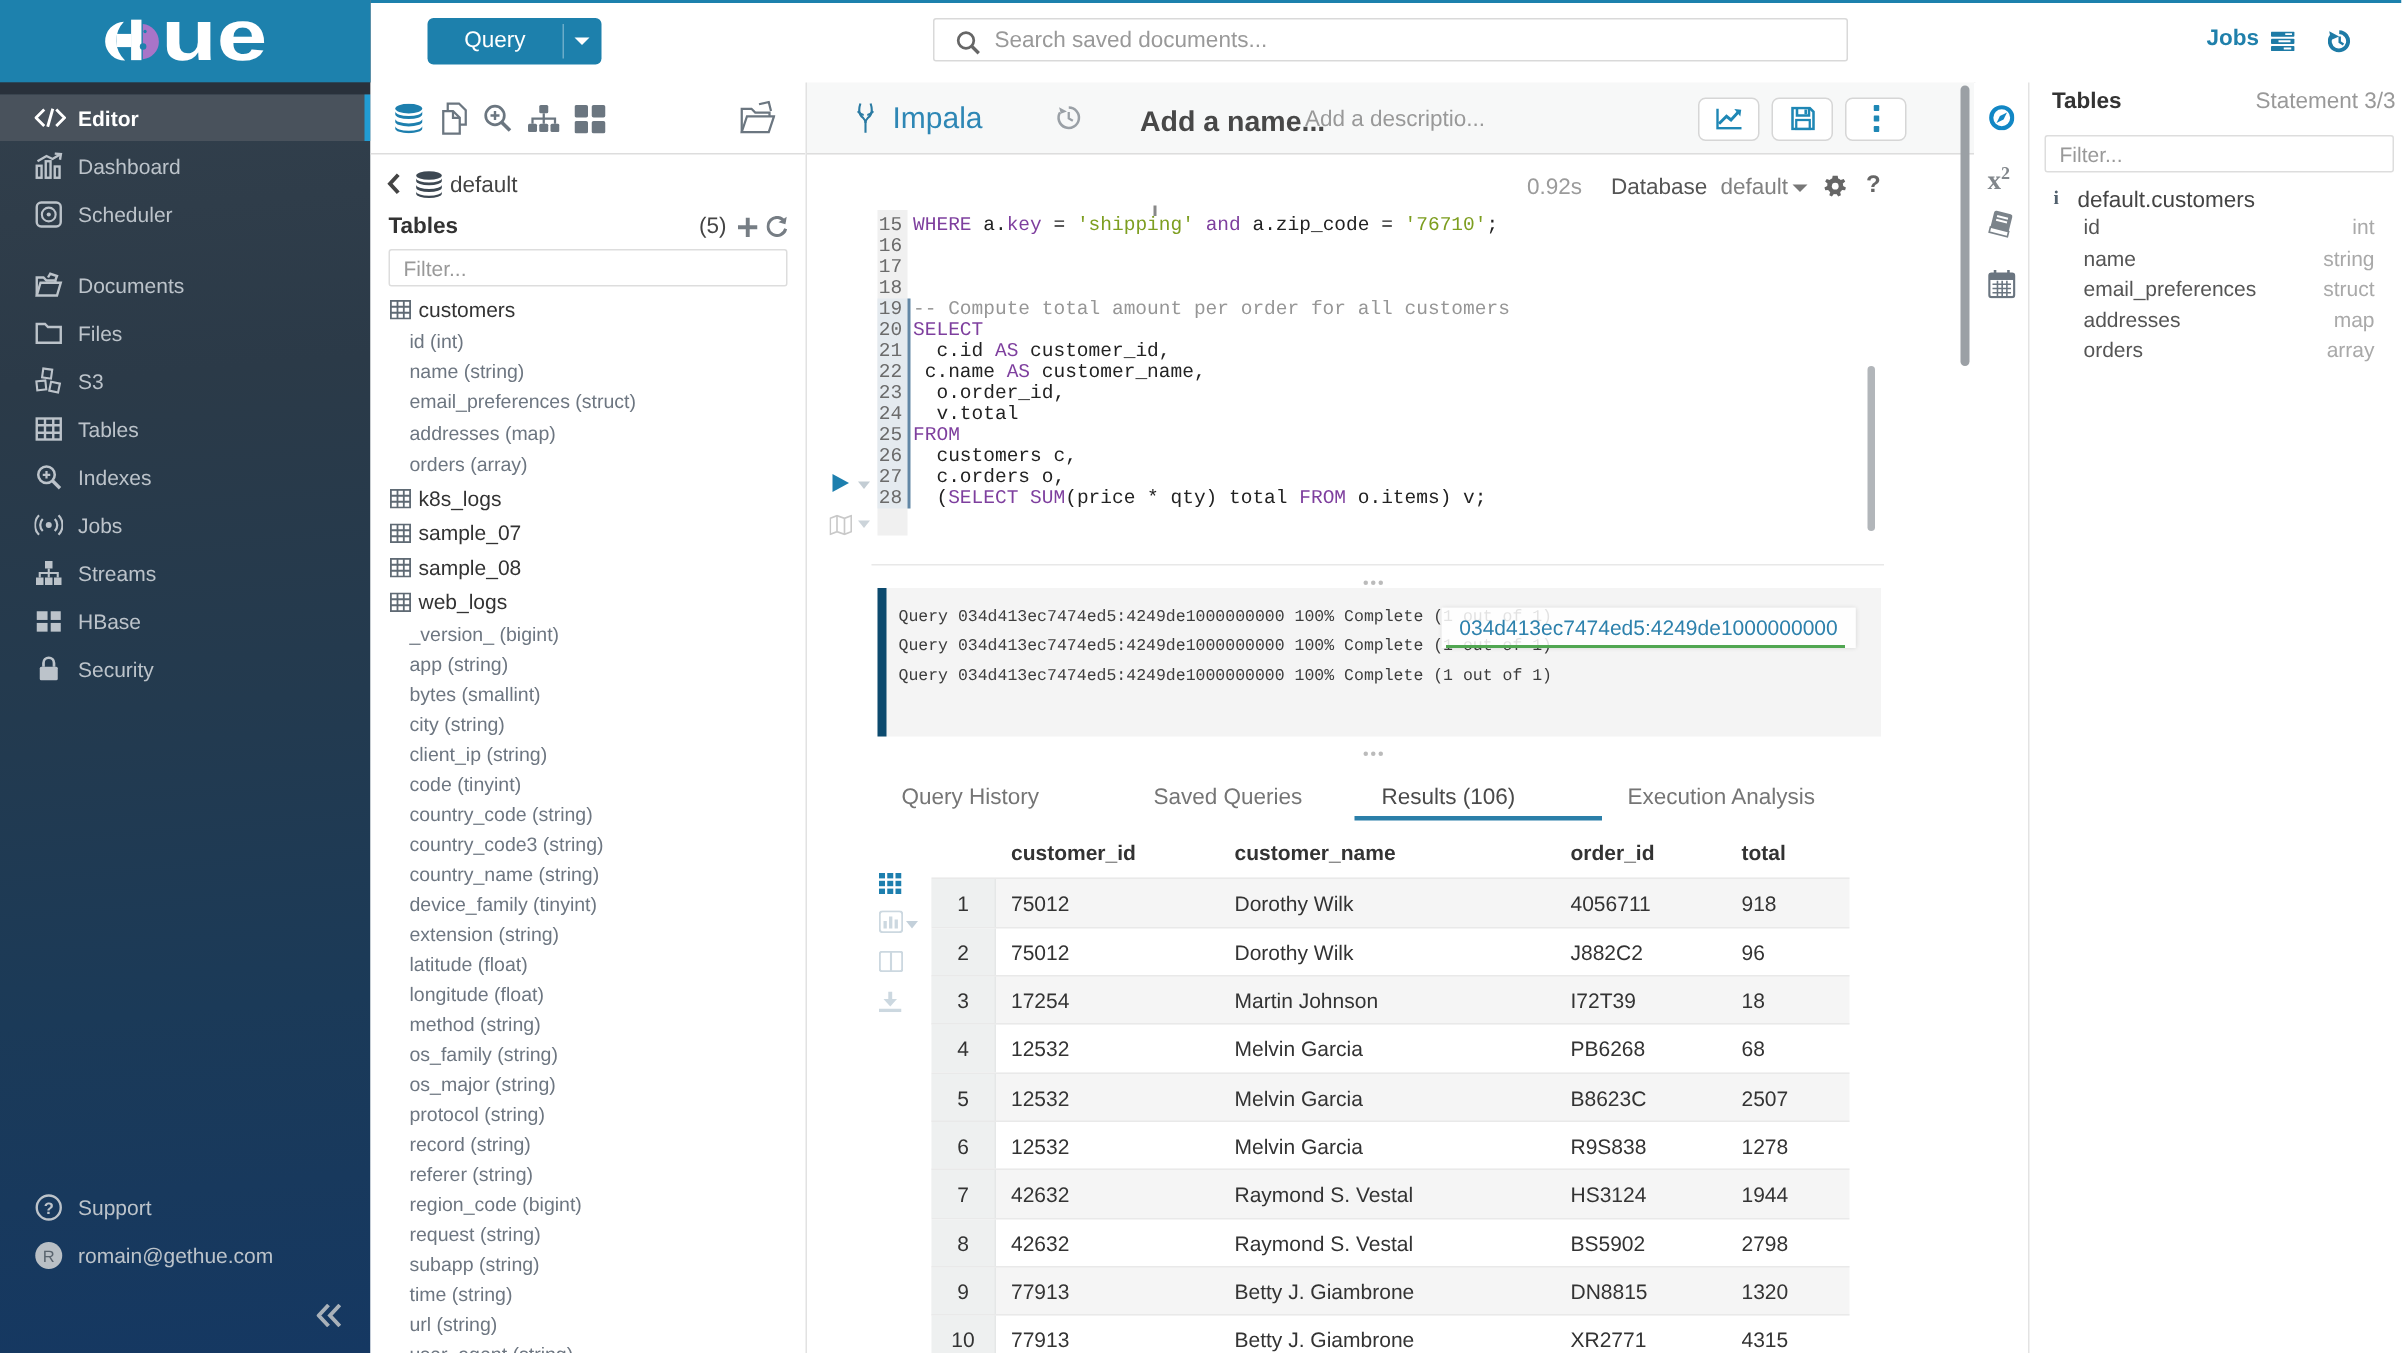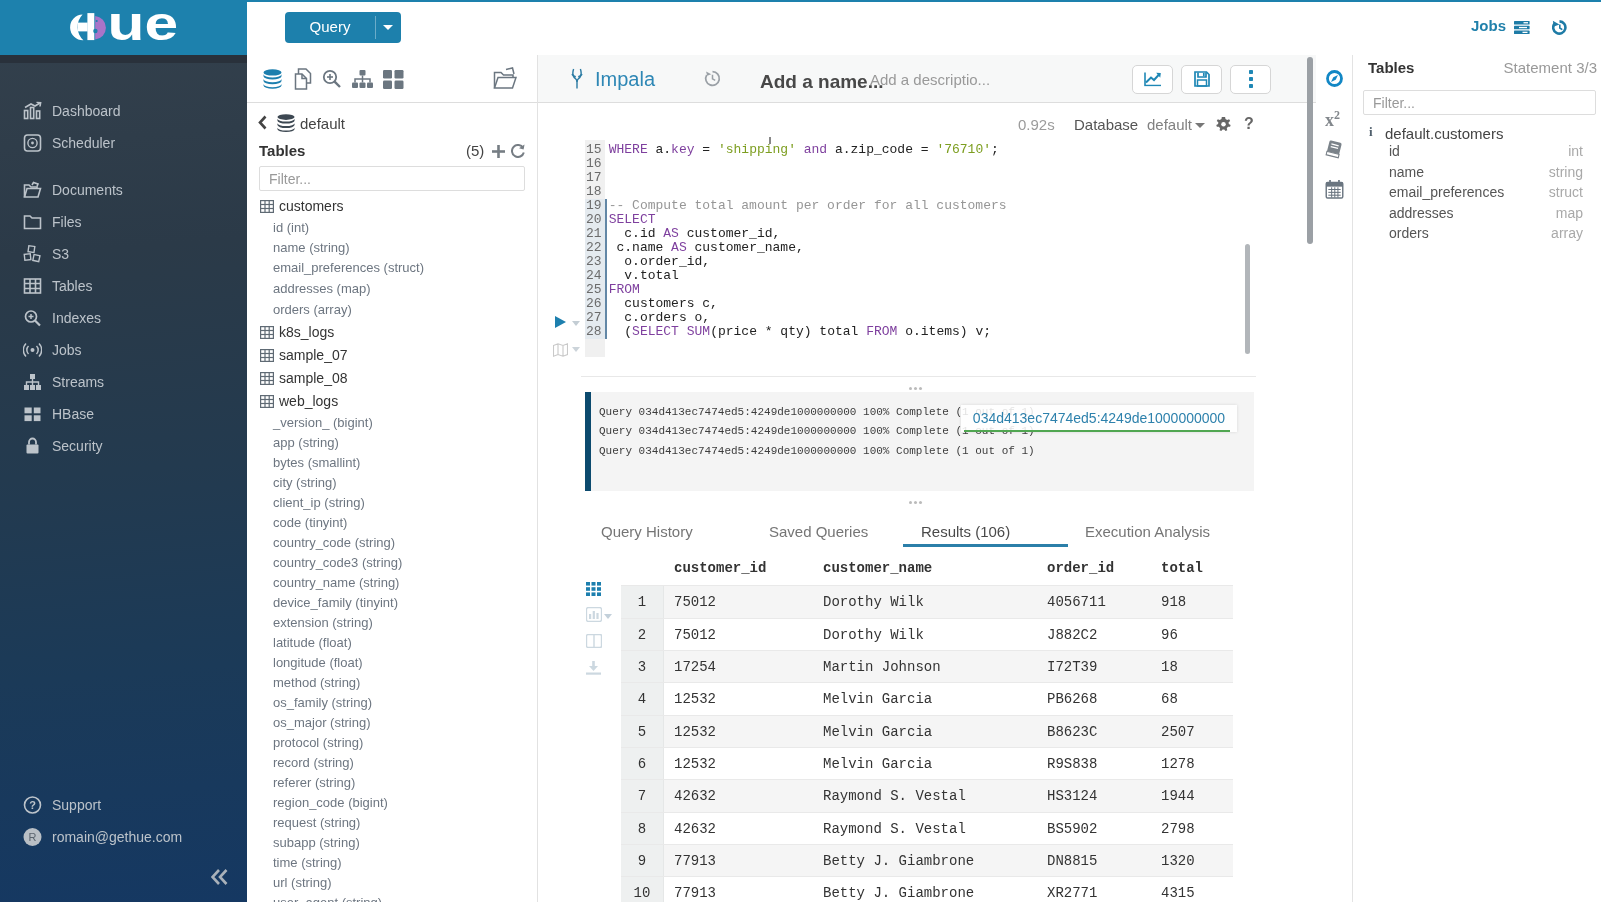--- a/index.html
+++ b/index.html
@@ -49,21 +49,21 @@
 #logbox { position:absolute; left:47px; top:337px; width:669px; height:99px; background:#f4f4f4; border-left:6px solid #0c4a6e; }
 .logline { position:absolute; left:8px; font-family:"Liberation Mono",monospace; font-size:11px; color:#3d3d3d; white-space:pre; }
 #tooltip { position:absolute; left:423px; top:350px; width:276px; height:27px; background:rgba(255,255,255,0.85); box-shadow:0 0 3px rgba(0,0,0,0.12); font-size:14px; color:#2d81ac; text-align:center; padding-top:5px; }
 #ttline { position:absolute; left:3px; right:7px; bottom:0; height:2.5px; background:#50a651; }
 .dots { position:absolute; width:3px; height:3px; background:#bbb; border-radius:50%; box-shadow:5px 0 #bbb, 10px 0 #bbb; }
 .tab { position:absolute; top:468px; font-size:15px; color:#757575; }
 .tabact { color:#4a4a4a; }
 .fld { left:73px; width:194px; font-size:14px; color:#555; }
 .fld .typ { position:absolute; right:0; color:#a9a9a9; }
 
-#rtable { position:absolute; left:83px; top:497px; width:612px; height:350px; font-size:14px; color:#333;font-family:Liberation Mono, monospace; }
+#rtable { position:absolute; left:83px; top:497px; width:612px; height:350px; font-size:14px; color:#333; }
 .rhead { position:absolute; top:8px; font-weight:bold; color:#333; }
 .rrow { position:absolute; left:0; width:612px; height:33px; border-top:1px solid #e9e9e9; }
 .rodd { background:#f5f5f5; }
 .rnum { position:absolute; left:0; top:0; width:43px; height:32px; background:#eef0f0; border-right:1px solid #e5e7e7; text-align:center; line-height:32px; }
 .rcell { position:absolute; top:0; line-height:32px;text-align:right; }
 .hbtn { position:absolute; top:9.5px; width:41px; height:29px; background:#fff; border:1px solid #d6d6d6; border-radius:5px; }
 .hbtn svg { position:absolute; left:50%; top:50%; transform:translate(-50%,-50%); }
 
 .tbrow { left:13px; height:18px; }
 .tbrow .tbico { position:absolute; left:0; top:2px; }
@@ -73,20 +73,27 @@
 </style>
 </head>
 <body>
 <div id="stage">
   <div id="topbar">
     <div id="qbtn">
         <div class="txt">Query</div>
         <div class="sep"></div>
         <div class="car"></div>
       </div>
+    <div id="searchbox">
+      <svg class="abs" style="left:14px;top:7px" width="17" height="17" viewBox="0 0 17 17">
+          <circle cx="7" cy="7" r="5.2" fill="none" stroke="#666" stroke-width="1.8"></circle>
+          <line x1="11" y1="11" x2="15.5" y2="15.5" stroke="#666" stroke-width="2.2"></line>
+        </svg>
+      <div class="ph">Search saved documents...</div>
+    </div>
     <div class="abs" style="left:1224px;top:15px;font-size:15px;font-weight:bold;color:#2080ab">Jobs</div>
     <svg class="abs" style="left:1267px;top:19px" width="16" height="13" viewBox="0 0 16 13">
         <g fill="#1e7ba6">
           <rect x="0" y="0" width="15.6" height="3.5" rx="0.6"></rect>
           <rect x="0" y="4.8" width="15.6" height="3.5" rx="0.6"></rect>
           <rect x="0" y="9.6" width="15.6" height="3.5" rx="0.6"></rect>
         </g>
         <g stroke="#fff" stroke-width="1.3">
           <line x1="9.5" y1="1.75" x2="14" y2="1.75"></line>
           <line x1="5" y1="6.55" x2="13" y2="6.55"></line>
@@ -105,20 +112,30 @@
         <path d="M14.6 6.5 A 12.9 12.9 0 1 0 15.4 32.3 A 17.9 17.9 0 0 1 14.6 6.5 Z" fill="#fff"></path>
         <rect x="9.6" y="14.6" width="10" height="8.8" fill="#fff"></rect>
         <rect x="19.4" y="5.1" width="6.9" height="27" fill="#fff"></rect>
         <path d="M27.2 8 A 11.8 11.8 0 0 1 27.2 31.5 Z" fill="#a974c8"></path>
         <circle cx="27.4" cy="23" r="2.2" fill="#1d81ad"></circle>
         <circle cx="28.7" cy="13" r="1.1" fill="#1d81ad"></circle>
         <text x="0" y="31.8" font-family="Liberation Sans" font-size="48" font-weight="bold" fill="#fff" transform="translate(39.5,0) scale(1.26,1)">ue</text>
       </svg>
     </div>
     <div id="navstrip"></div>
+    <div class="navitem" id="navEditor">
+        <svg class="ico" style="width:21px;height:13px;top:9px;transform:none" viewBox="0 0 21 13">
+          <g fill="none" stroke="#fff" stroke-width="1.9">
+            <path d="M6.5 1 L1 6.5 L6.5 12"></path>
+            <path d="M14.5 1 L20 6.5 L14.5 12"></path>
+            <line x1="12.2" y1="0.5" x2="8.8" y2="12.5"></line>
+          </g>
+        </svg>
+        <div class="lbl">Editor</div>
+      </div>
     <div class="navitem" style="top:127px">
         <svg class="ico" viewBox="0 0 19 19">
           <rect x="1.5" y="1.5" width="16" height="16" rx="3" fill="none" stroke="#bcc3ca" stroke-width="1.6"></rect>
           <circle cx="9.5" cy="9.5" r="4.6" fill="none" stroke="#bcc3ca" stroke-width="1.4"></circle>
           <circle cx="9.5" cy="9.5" r="1.4" fill="#bcc3ca"></circle>
         </svg>
         <div class="lbl">Scheduler</div>
       </div>
     <div class="navitem" style="top:95px">
         <svg class="ico" viewBox="0 0 19 19">

